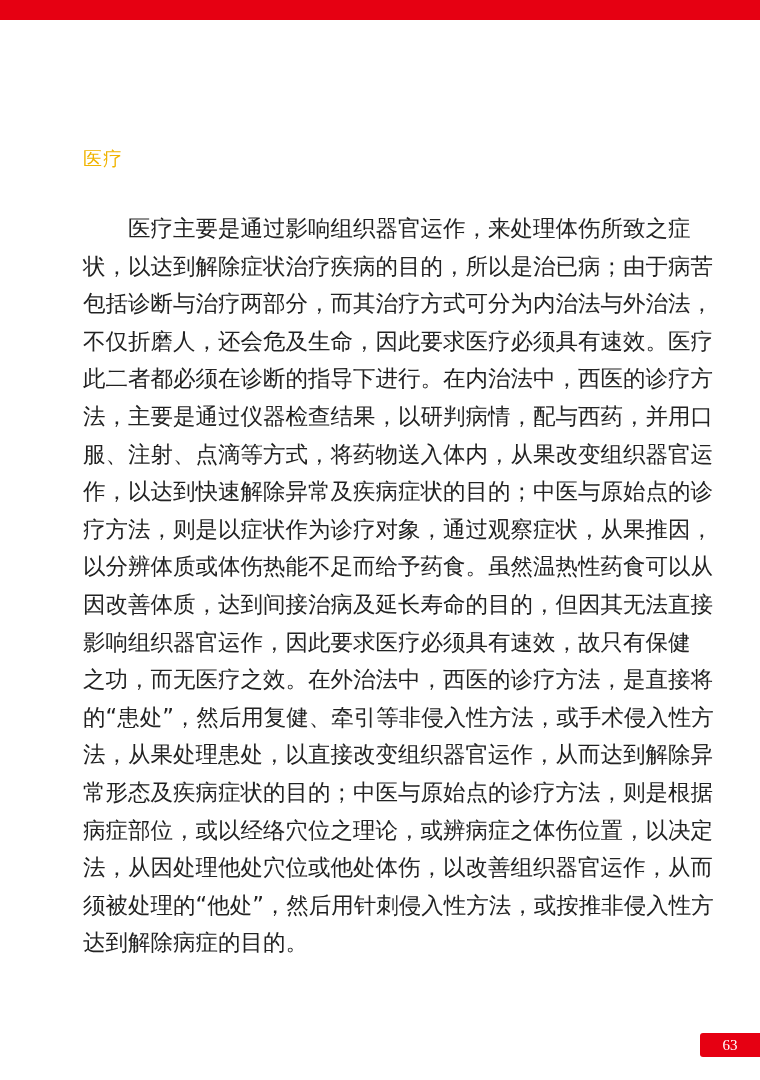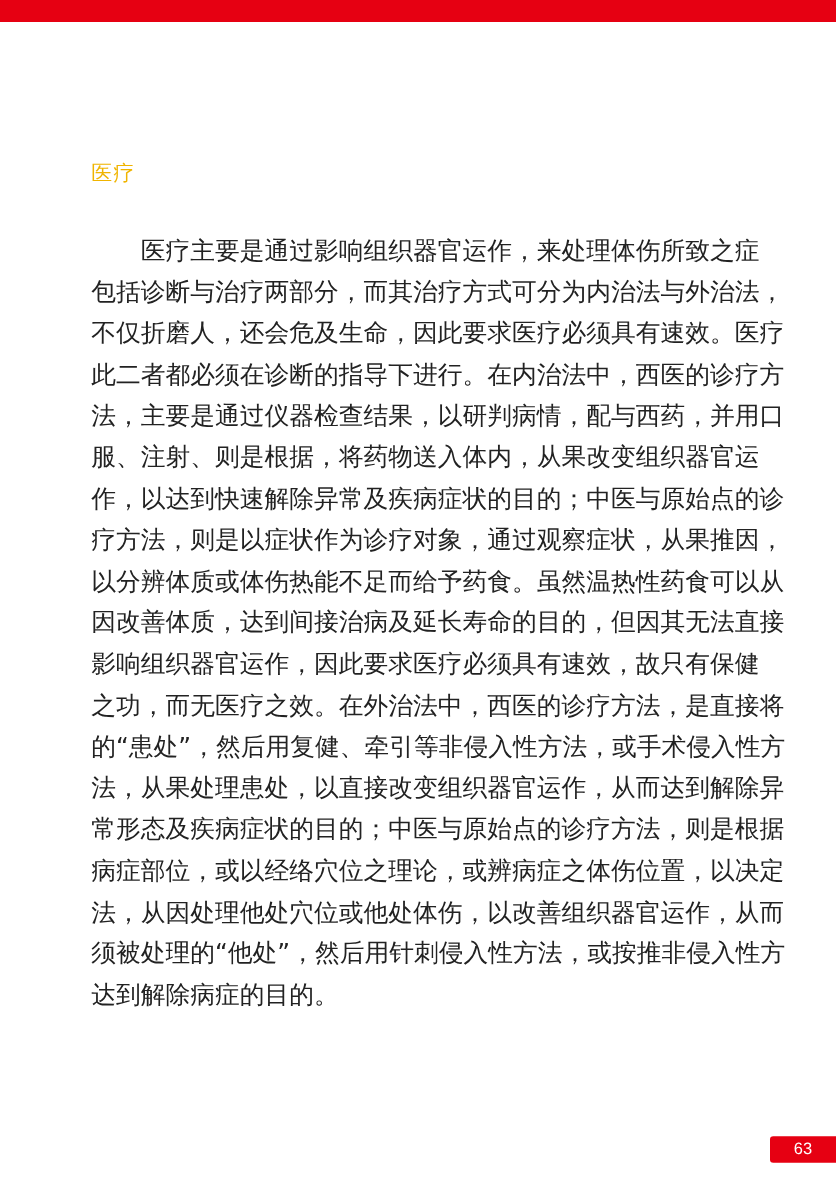--- a/index.html
+++ b/index.html
@@ -5,37 +5,38 @@
   html, body { margin:0; padding:0; }
   body { width:760px; height:1080px; background:#ffffff; position:relative; overflow:hidden;
          font-family:"DejaVu Sans", sans-serif; }
   .top-bar { position:absolute; left:0; top:0; width:760px; height:20px; background:#e60012; }
   .title { position:absolute; left:83px; top:142px; font-size:19px; color:#f0b400; line-height:32px; letter-spacing:1px; }
   .body-text { position:absolute; left:83px; top:210px; width:600px; font-size:22.5px; line-height:37.6px; color:#222; }
   .line { display:block; white-space:nowrap; text-align:justify; text-align-last:justify; height:37.6px; }
   .line.last { text-align-last:left; }
   .line.indent { padding-left:45px; }
   .page-num { position:absolute; left:700px; top:1033px; width:60px; height:24px; background:#e60012;
-              border-radius:3px 0 0 3px; color:#fff; font-family:Liberation Sans, sans-serif;
+              border-radius:3px 0 0 3px; color:#fff; font-family:Liberation Serif, serif;
               font-size:15px; line-height:24px; text-align:center; }
 </style>
 </head>
 <body>
 
 <div class="top-bar"></div>
 
 <div class="title">医疗</div>
 
 <div class="body-text">
   <span class="line indent">医疗主要是通过影响组织器官运作，来处理体伤所致之症</span>
+  <span class="line">状，以达到解除症状治疗疾病的目的，所以是治已病；由于病苦</span>
   <span class="line">包括诊断与治疗两部分，而其治疗方式可分为内治法与外治法，</span>
   <span class="line">不仅折磨人，还会危及生命，因此要求医疗必须具有速效。医疗</span>
   <span class="line">此二者都必须在诊断的指导下进行。在内治法中，西医的诊疗方</span>
   <span class="line">法，主要是通过仪器检查结果，以研判病情，配与西药，并用口</span>
-  <span class="line">服、注射、则是根据，将药物送入体内，从果改变组织器官运</span>
+  <span class="line">服、注射、点滴等方式，将药物送入体内，从果改变组织器官运</span>
   <span class="line">作，以达到快速解除异常及疾病症状的目的；中医与原始点的诊</span>
   <span class="line">疗方法，则是以症状作为诊疗对象，通过观察症状，从果推因，</span>
   <span class="line">以分辨体质或体伤热能不足而给予药食。虽然温热性药食可以从</span>
   <span class="line">因改善体质，达到间接治病及延长寿命的目的，但因其无法直接</span>
   <span class="line">影响组织器官运作，因此要求医疗必须具有速效，故只有保健</span>
   <span class="line">之功，而无医疗之效。在外治法中，西医的诊疗方法，是直接将</span>
   <span class="line">的“患处”，然后用复健、牵引等非侵入性方法，或手术侵入性方</span>
   <span class="line">法，从果处理患处，以直接改变组织器官运作，从而达到解除异</span>
   <span class="line">常形态及疾病症状的目的；中医与原始点的诊疗方法，则是根据</span>
   <span class="line">病症部位，或以经络穴位之理论，或辨病症之体伤位置，以决定</span>

